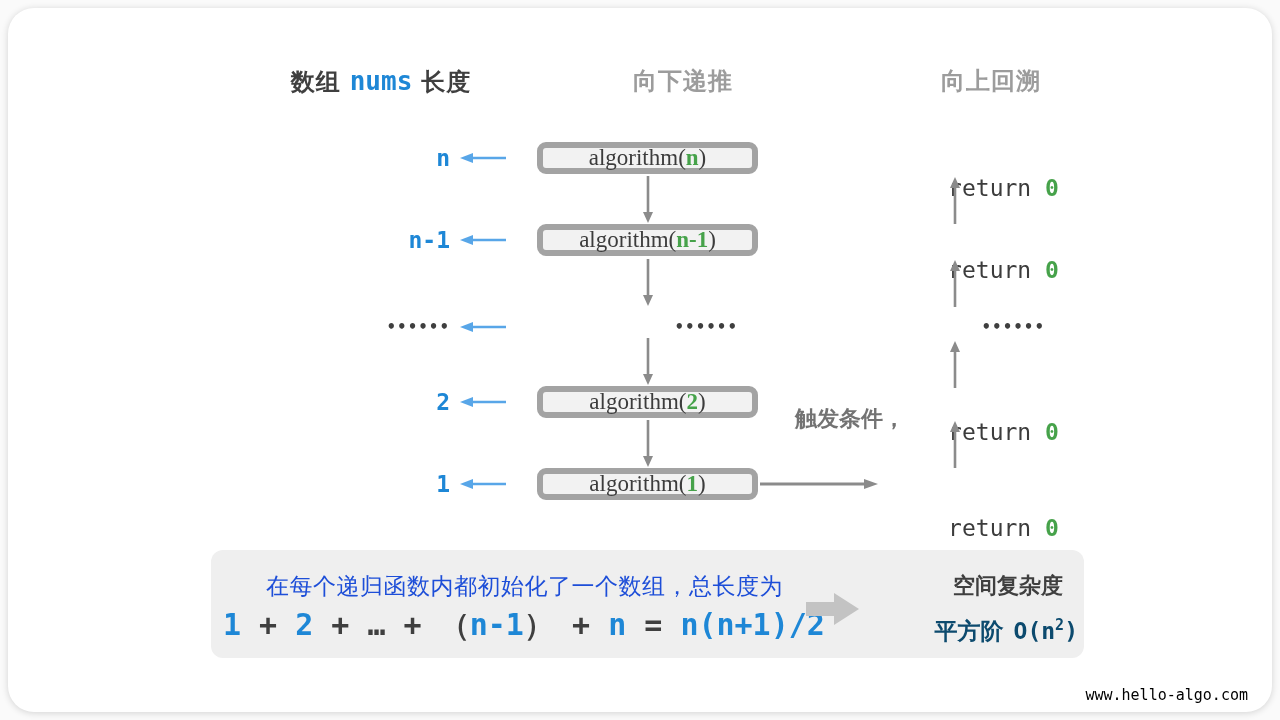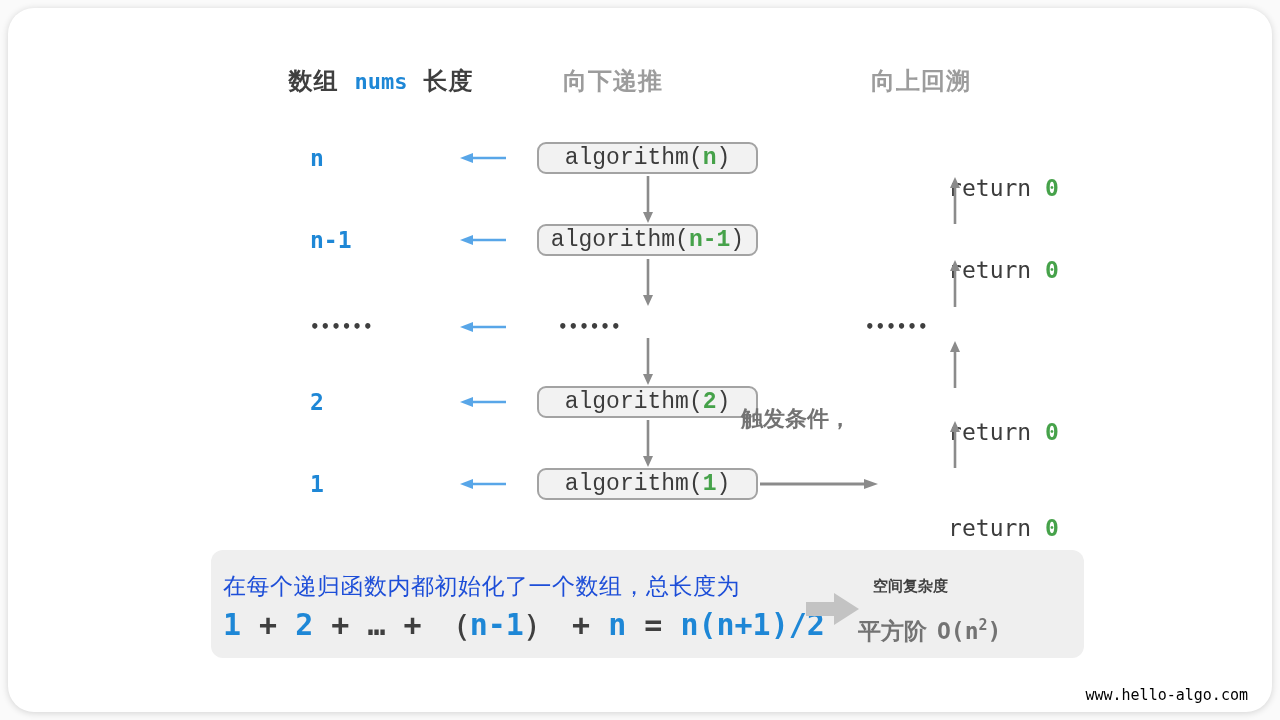--- a/index.html
+++ b/index.html
@@ -1,51 +1,51 @@
 <!DOCTYPE html>
 <html><head>
 <meta charset="utf-8">
 <style>
   * { margin:0; padding:0; box-sizing:border-box; }
   html,body { width:1280px; height:720px; background:#ffffff; font-family:"Liberation Sans", sans-serif; }
   .canvas { position:relative; width:1280px; height:720px; background:#fafafa; overflow:hidden; }
   .card { position:absolute; left:8px; top:8px; width:1264px; height:704px; background:#ffffff;
           border-radius:26px; box-shadow:0 1px 7px rgba(0,0,0,0.16); }
   .abs { position:absolute; }
-  .ctr { text-align:left; }
+  .ctr { text-align:right; }
   .hdr { font-size:24px; font-weight:bold; color:#9c9c9c; letter-spacing:1px; line-height:30px; }
   .hdr-dark { color:#3f3f3f; }
   .blue { color:#1e87d6; }
   .lbl { font-family:"DejaVu Sans Mono", monospace; font-size:23px; font-weight:bold; color:#1e87d6; line-height:30px; }
-  .callbox { left:529px; width:221px; height:32px; background:#f2f2f2; border:2px solid #a3a3a3; border-radius:9px;
+  .callbox { left:529px; width:221px; height:32px; background:#f2f2f2; border:6px solid #a3a3a3; border-radius:9px;
              display:flex; align-items:center; justify-content:center;
-             font-family:Liberation Mono, monospace; font-size:23px; color:#3c3c3c; white-space:pre; }
+             font-family:Liberation Serif, serif; font-size:23px; color:#3c3c3c; white-space:pre; }
   .arg { color:#46a24a; font-weight:bold; }
   .ret { left:857px; width:180px; line-height:30px; font-family:"DejaVu Sans Mono", monospace;
          font-size:23px; color:#3c3c3c; white-space:pre; }
   .ret b { color:#46a24a; }
   .dots { font-family:"DejaVu Sans", sans-serif; font-size:15px; font-weight:bold; color:#3f3f3f;
           line-height:30px; letter-spacing:1px; }
   .note { left:733px; width:164px; font-size:22px; font-weight:bold; color:#737373; line-height:30px; }
   .sumbox { left:203px; top:542px; width:873px; height:108px; background:#efefef; border-radius:12px; }
   .sumline1 { left:215px; top:562px; width:560px; font-size:23px; color:#1d4ed8; line-height:32px; letter-spacing:0.5px; }
   .formula { left:215px; top:600px; width:560px; font-family:"DejaVu Sans Mono", monospace;
              font-size:30px; font-weight:bold; line-height:34px; white-space:pre; }
   .f-dark { color:#3f3f3f; }
   .f-blue { color:#1e87d6; }
-  .sumtitle { left:865px; top:562px; width:190px; font-size:15px; font-weight:bold; color:#3f3f3f; line-height:32px; }
-  .sumres { left:850px; top:600px; width:220px; color:#737373; font-weight:bold; line-height:34px; white-space:pre; }
+  .sumtitle { left:865px; top:562px; width:190px; font-size:22px; font-weight:bold; color:#3f3f3f; line-height:32px; }
+  .sumres { left:850px; top:600px; width:220px; color:#0c4a6e; font-weight:bold; line-height:34px; white-space:pre; }
   .sumres .cjk { font-size:23px; }
   .sumres .code { font-family:"DejaVu Sans Mono", monospace; font-size:23px; margin-left:10px; }
   .sumres sup { font-size:15px; }
   .wm { left:1030px; top:678px; width:210px; text-align:right; font-family:"DejaVu Sans Mono", monospace;
         font-size:15px; color:#000000; }
   svg { display:block; }
-  .hdr-left { left:253px; top:58px; width:240px; display:flex; justify-content:center; align-items:baseline; gap:16px; }
-  .hdr-left .code { font-family:"DejaVu Sans Mono", monospace; font-size:22px; font-weight:bold; letter-spacing:0; }
+  .hdr-left { left:253px; top:58px; width:240px; display:flex; justify-content:center; align-items:baseline; gap:9px; }
+  .hdr-left .code { font-family:"DejaVu Sans Mono", monospace; font-size:26px; font-weight:bold; letter-spacing:0; }
 </style>
 </head>
 <body>
 
 <div class="canvas">
   <div class="card">
 
     <div class="abs hdr-left hdr hdr-dark">
       <span>数组</span>
       <span class="code blue">nums</span>

